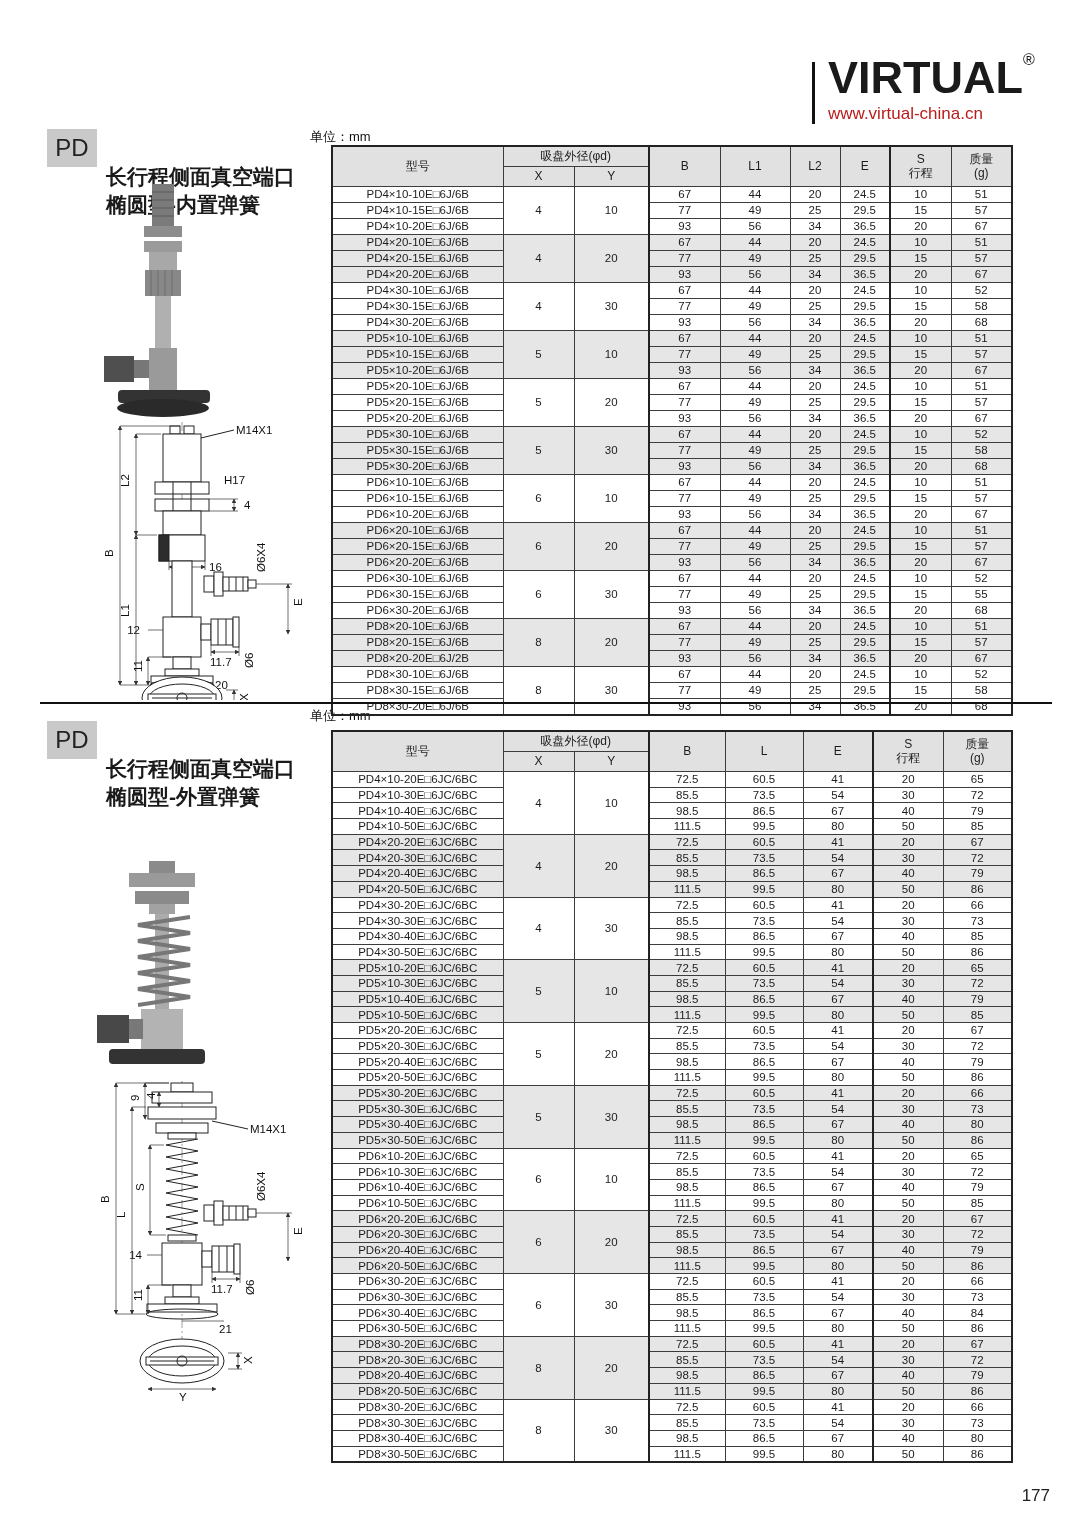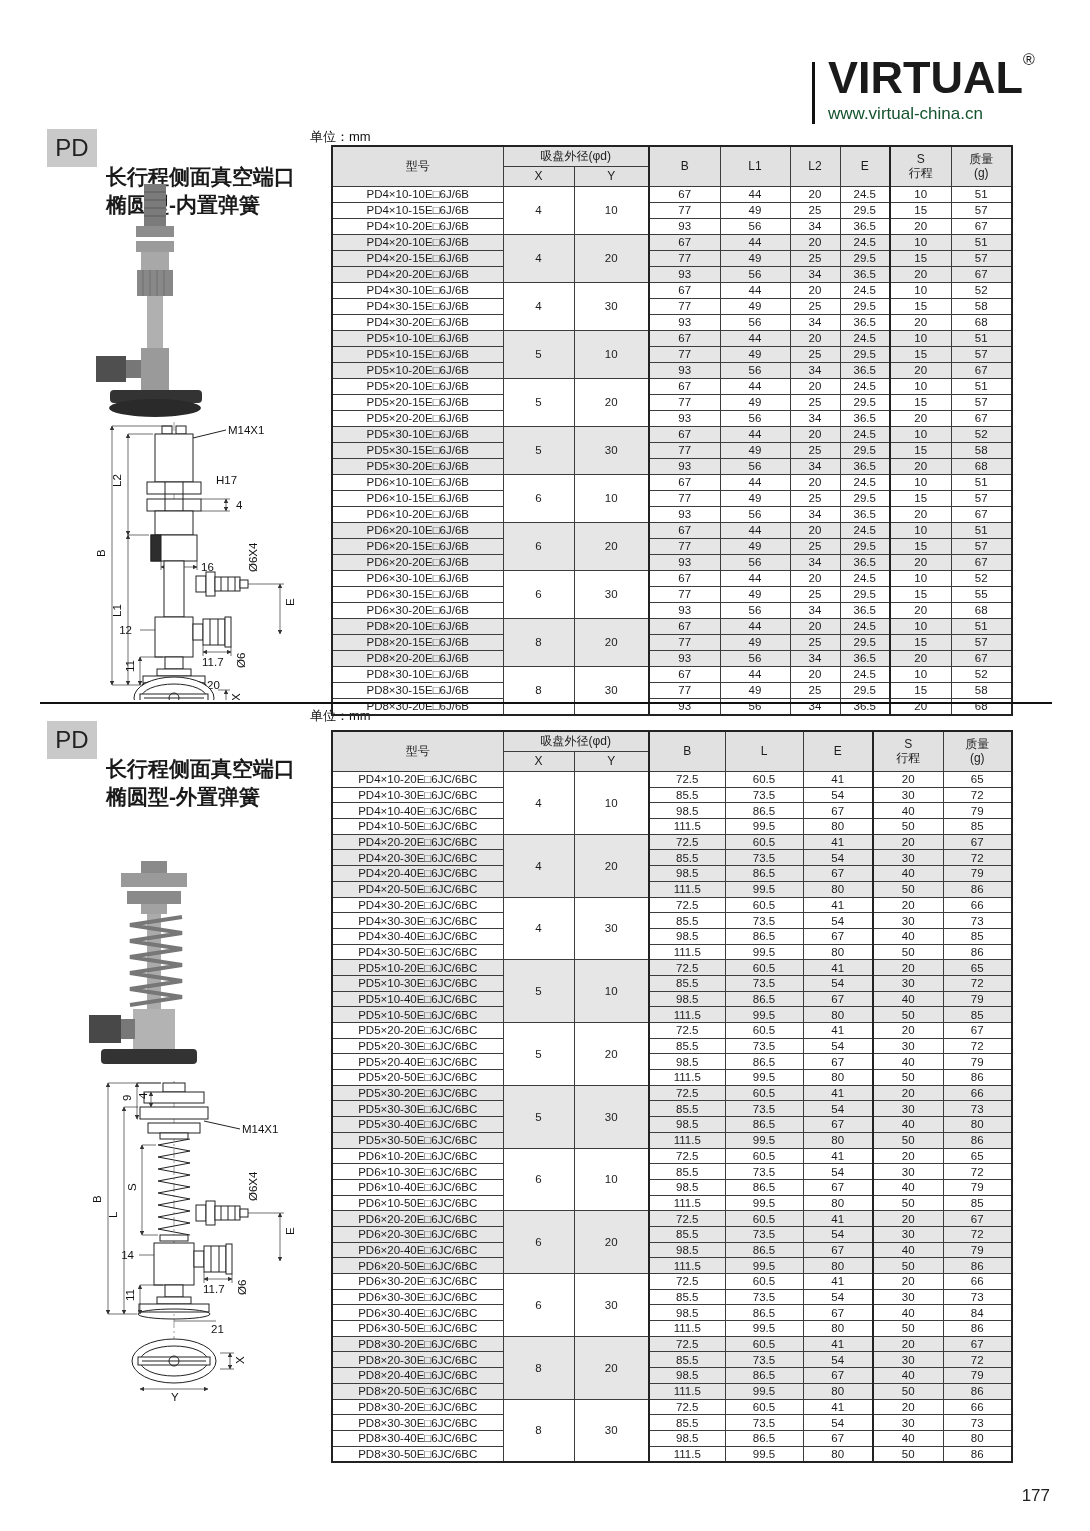--- a/index.html
+++ b/index.html
@@ -4,21 +4,21 @@
 <style>
   html,body{margin:0;padding:0;background:#fff;}
   body{font-family:"Liberation Sans","DejaVu Sans",sans-serif;color:#1a1a1a;}
   .page{position:relative;width:1090px;height:1531px;background:#ffffff;overflow:hidden;}
 
   
   .main-title{position:absolute;left:433px;top:78px;font-size:30px;font-weight:bold;letter-spacing:1px;white-space:nowrap;}
   .brand-rule{position:absolute;left:812px;top:62px;width:3px;height:62px;background:#111;}
   .brand-logo{position:absolute;left:828px;top:52px;font-size:45px;font-weight:800;letter-spacing:0;line-height:1;}
   .brand-logo sup{font-size:16px;font-weight:400;vertical-align:28px;}
-  .brand-site{position:absolute;left:828px;top:104px;font-size:17px;color:#14532d;}
+  .brand-site{position:absolute;left:828px;top:104px;font-size:17px;color:#b91c1c;}
 
   .unit-label{position:absolute;left:310px;width:680px;text-align:left;font-size:13px;color:#111;}
   .unit-1{top:128px;}
   .unit-2{top:707px;}
 
   
   .pd-badge{position:absolute;left:47px;width:50px;height:38px;background:#c9c9c9;color:#222;
             font-size:24px;display:flex;align-items:center;justify-content:center;}
   .badge-1{top:129px;}
   .badge-2{top:721px;}
@@ -35,21 +35,21 @@
   #table2{top:730px;width:680px;}
   table.spec th,table.spec td{border:1px solid #3c3c3c;text-align:center;vertical-align:middle;
              padding:0 1px;white-space:nowrap;overflow:hidden;}
   table.spec thead th{background:#e1e1e1;font-weight:normal;font-size:12px;height:19px;line-height:1.15;}
   table.spec td{height:15px;line-height:1.05;}
   #table2 td{height:14.7px;}
   table.spec tr.shaded td{background:#e6e6e6;}
   table.spec .sep-left{border-left:2px solid #222;}
 
   
-  .diagram{position:absolute;left:44px;}
+  .diagram{position:absolute;left:52px;}
   .diag-1{top:172px;}
   .diag-2{top:833px;}
   .diagram svg{display:block;}
   .dline{stroke:#222;stroke-width:1;fill:none;}
   .dfill{stroke:#222;stroke-width:1;fill:#fff;}
   .dark{stroke:#222;stroke-width:1;fill:#2d2d2d;}
   .dim{stroke:#333;stroke-width:0.7;fill:none;}
   .cl{stroke:#777;stroke-width:0.7;stroke-dasharray:9 3 2 3;fill:none;}
   .dtext{font-size:11.5px;fill:#111;}
 
@@ -503,21 +503,21 @@
         <tr class="shaded">
           <td>PD8×20-15E□6J/6B</td>
           <td class="sep-left">77</td>
           <td>49</td>
           <td>25</td>
           <td>29.5</td>
           <td class="sep-left">15</td>
           <td>57</td>
         </tr>
         <tr class="shaded">
-          <td>PD8×20-20E□6J/6B</td>
+          <td>PD8×20-20E□6J/2B</td>
           <td class="sep-left">93</td>
           <td>56</td>
           <td>34</td>
           <td>36.5</td>
           <td class="sep-left">20</td>
           <td>67</td>
         </tr>
         <tr>
           <td>PD8×30-10E□6J/6B</td>
           <td rowspan="3">8</td>

